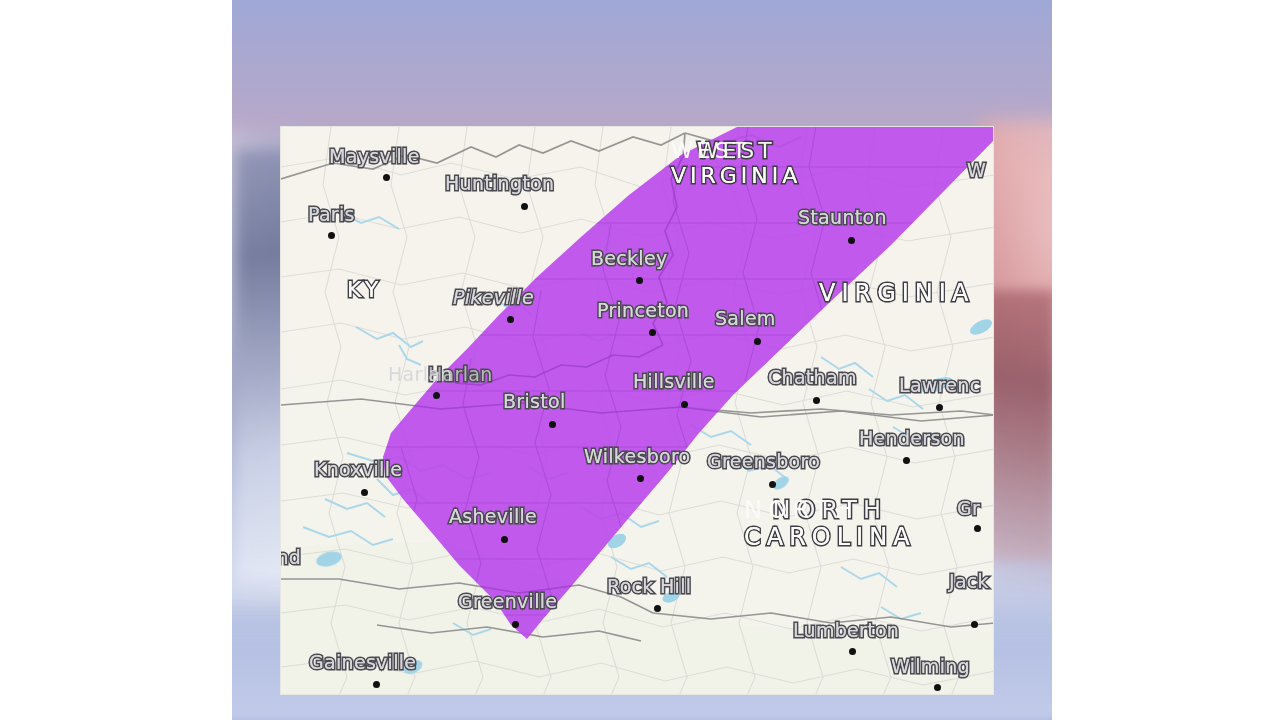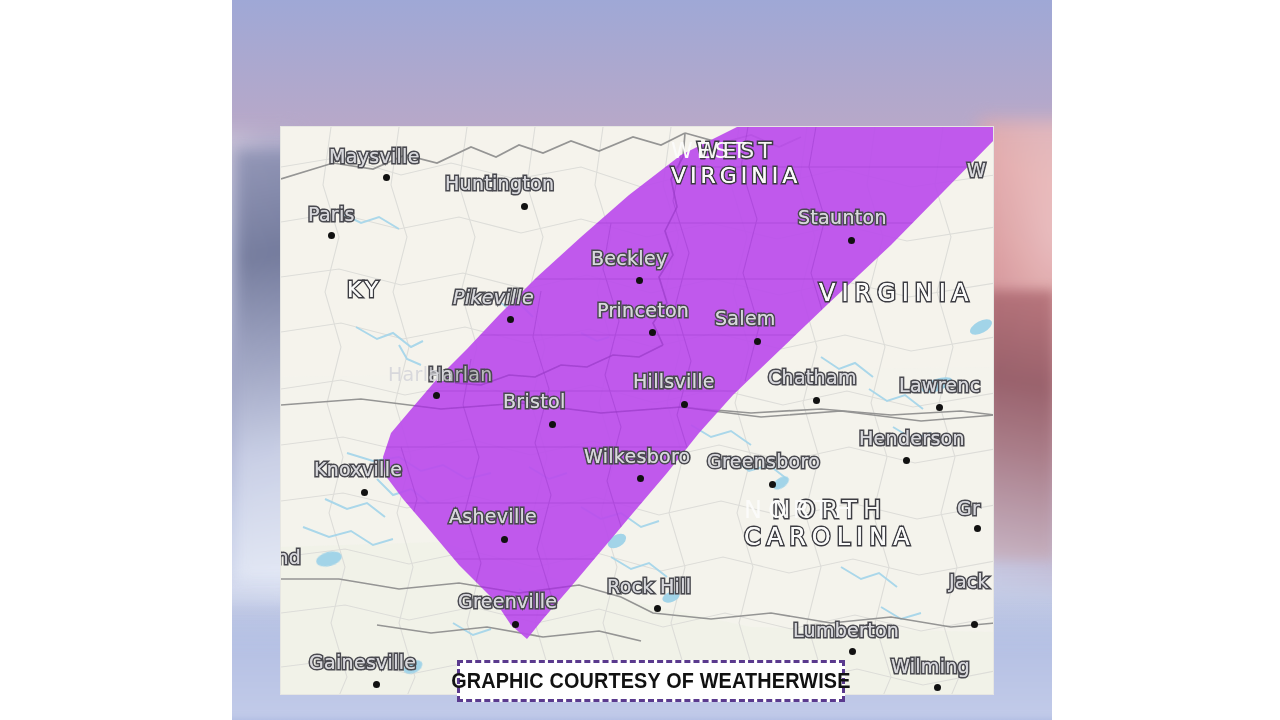--- a/index.html
+++ b/index.html
@@ -350,17 +350,14 @@
         <div class="state-label" style="left: 538px; top: 152px;">
           <div style="position: relative;">VIRGINIA<span class="fillspan">VIRGINIA</span></div>
         </div>
         <div class="state-label two" style="left: 463px; top: 370px;">
           <div style="position: relative;">NORTH<span class="fillspan">NORTH</span></div>
           <div style="position: relative;">CAROLINA<span class="fillspan">CAROLINA</span></div>
         </div>
       </div>
   </div>
 
-  <div id="courtesy-badge">
-    <span class="ct-text">GRAPHIC COURTESY OF WEATHERWISE</span>
-  </div>
 
 </div>
 
 </body></html>

